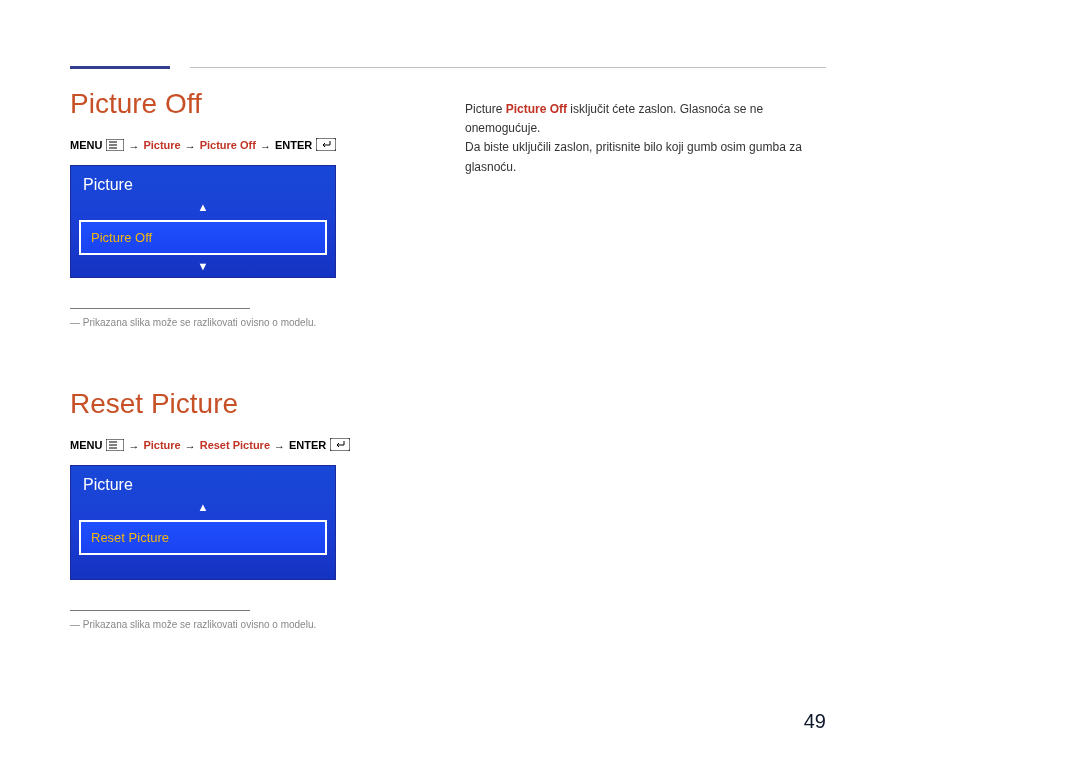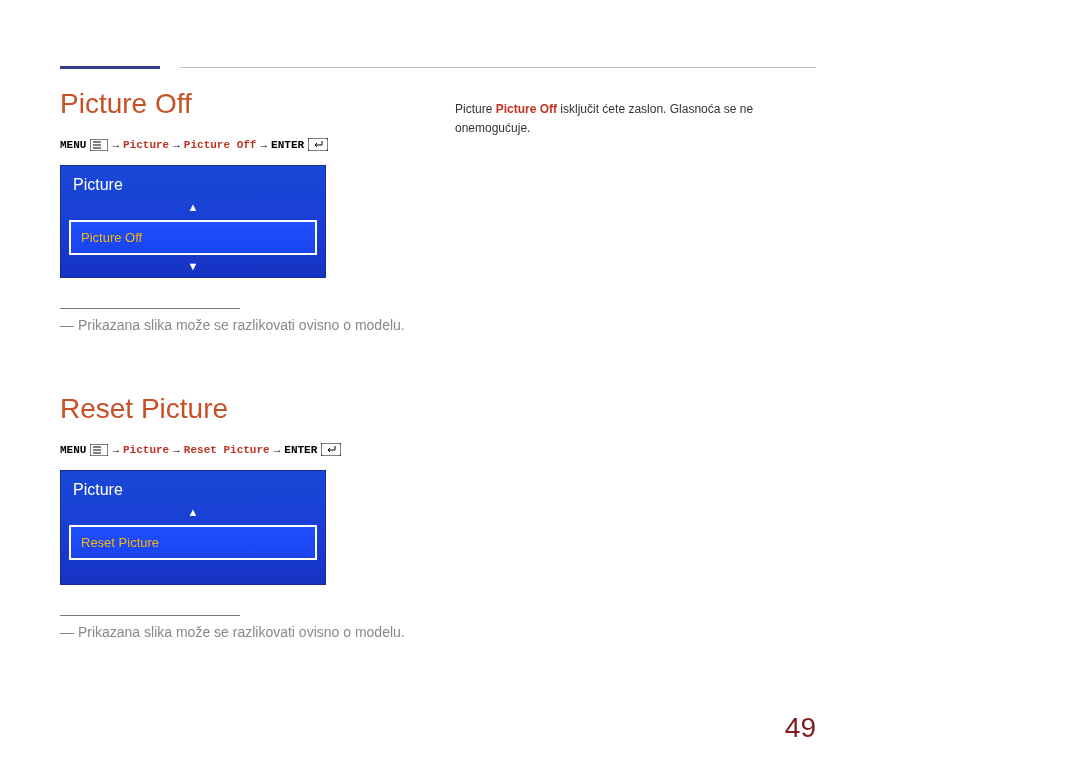--- a/index.html
+++ b/index.html
@@ -1,35 +1,35 @@
 <!DOCTYPE html>
 <html><head>
 <meta charset="utf-8">
 <style>
   * { box-sizing: border-box; margin: 0; padding: 0; }
   html, body { width: 1080px; height: 763px; font-family: Arial, Helvetica, sans-serif; background: #fff; color: #222; }
-  .page { position: relative; width: 876px; height: 763px; padding: 58px 60px 40px 60px; }
+  .page { position: relative; width: 876px; height: 763px; padding: 58px 60px 40px 60px; margin-left: 10px; }
   .header-line-thick { position: absolute; top: 66px; left: 60px; width: 100px; height: 3px; background: #333e8e; }
   .header-line-thin { position: absolute; top: 67px; left: 180px; right: 60px; height: 1px; background: #bfbfbf; }
   .content { position: relative; padding-top: 30px; display: flex; flex-direction: column; }
   .section { display: flex; flex-direction: row; margin-bottom: 30px; }
   .left { width: 395px; flex-shrink: 0; }
   .right { flex: 1; padding-top: 12px; font-size: 12px; line-height: 1.6; color: #333; }
   .heading { font-size: 28px; font-weight: 400; color: #c75027; margin-bottom: 18px; }
-  .breadcrumb { font-size: 11px; font-weight: bold; color: #000; margin-bottom: 14px; display: flex; align-items: center; flex-wrap: wrap; gap: 4px; font-family: Liberation Mono, monospace; }
+  .breadcrumb { font-size: 11px; font-weight: bold; color: #000; margin-bottom: 14px; display: flex; align-items: center; flex-wrap: wrap; gap: 4px; }
   .breadcrumb .red { color: #c03324; }
   .breadcrumb svg { display: inline-block; vertical-align: -3px; }
   .osd { width: 266px; border: 1px solid #1a2a9a; background: linear-gradient(180deg,#1847d6 0%, #1a43d6 35%, #1a3dd4 55%, #1533c2 100%); color: #fff; }
   .osd-title { font-size: 16px; padding: 10px 12px 6px 12px; font-weight: 400; }
   .arrow-row { text-align: center; height: 18px; line-height: 14px; font-size: 11px; color: #fff; user-select:none; }
   .osd-item { margin: 2px 8px 4px 8px; border: 2px solid #fff; padding: 8px 10px; font-size: 13px; color: #f5b60c; font-weight: 500; background: linear-gradient(180deg,#1f4fff 0%, #1a43f0 100%); }
   .footnote-rule { width: 180px; border: none; border-top: 1px solid #777; margin-top: 30px; margin-bottom: 8px; }
-  .footnote { font-size: 14px; color: #888; }
+  .footnote { font-size: 10px; color: #888; }
   .footnote::before { content: "― "; color: #888; letter-spacing: -2px; margin-right: 4px; }
-  .page-num { position: absolute; bottom: 19px; right: 60px; font-size: 28px; color: #7f1d1d; }
+  .page-num { position: absolute; bottom: 30px; right: 60px; font-size: 20px; color: #0f172a; }
   .red-inline { color: #c03324; font-weight: bold; }
 </style>
 </head>
 <body>
 
 <div class="page">
   <div class="header-line-thick"></div>
   <div class="header-line-thin"></div>
 
   <div class="content">
@@ -70,20 +70,21 @@
         </div>
 
         <hr class="footnote-rule">
         <div class="footnote">Prikazana slika može se razlikovati ovisno o modelu.</div>
       </div>
 
       <div class="right">
         <p>
           <span>Picture </span><span class="red-inline">Picture Off</span><span> isključit ćete zaslon. Glasnoća se ne onemogućuje.</span>
         </p>
+        <p>Da biste uključili zaslon, pritisnite bilo koji gumb osim gumba za glasnoću.</p>
       </div>
     </div>
 
     <div class="section" style="margin-top:30px;gap:16px;">
       <div class="left">
         <h1 class="heading">Reset Picture</h1>
 
         <div class="breadcrumb">
           <span>MENU</span>
           <span>

